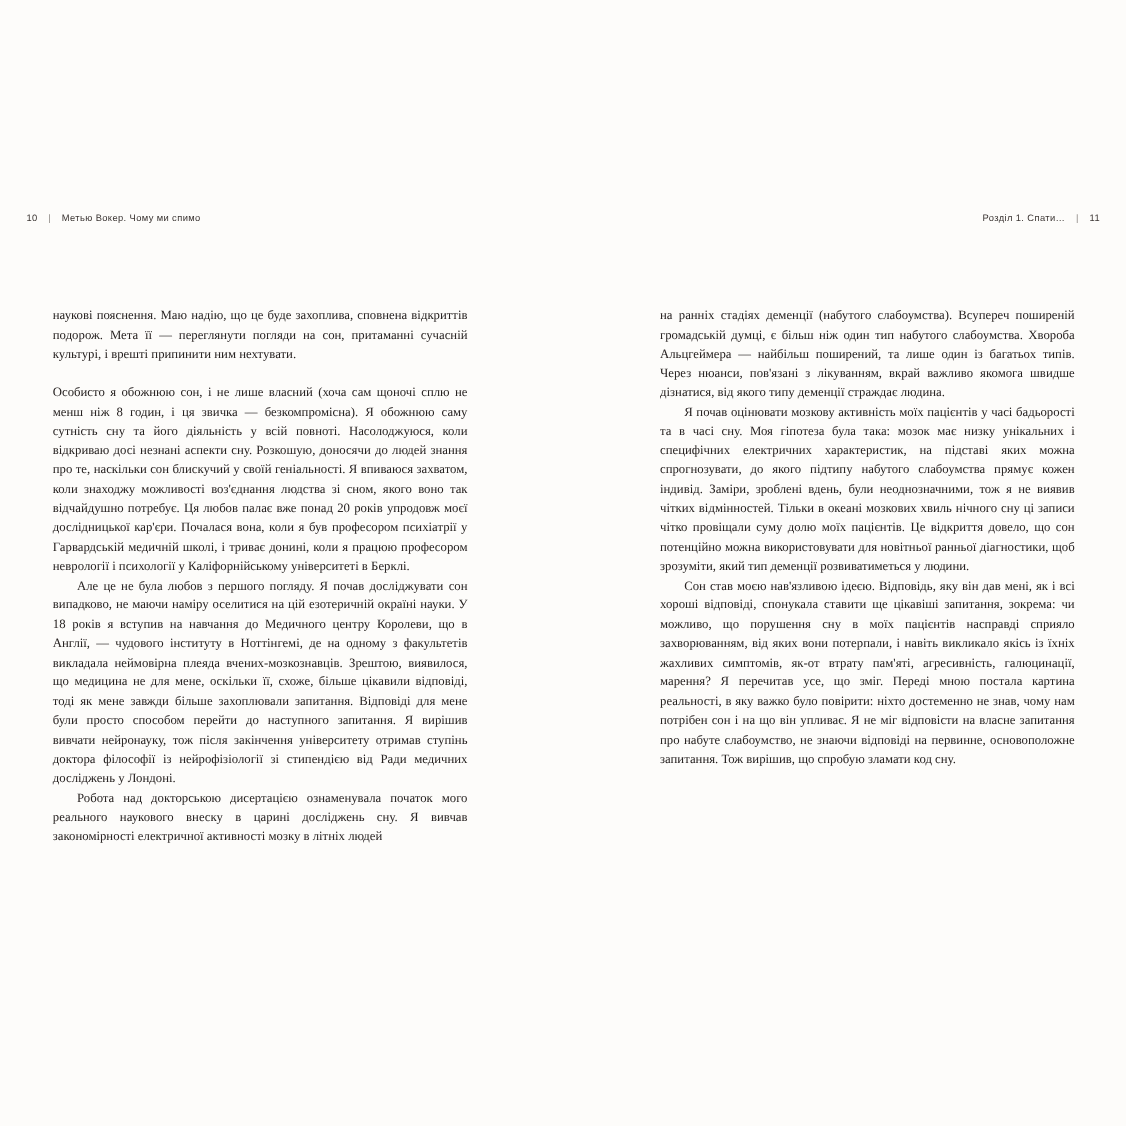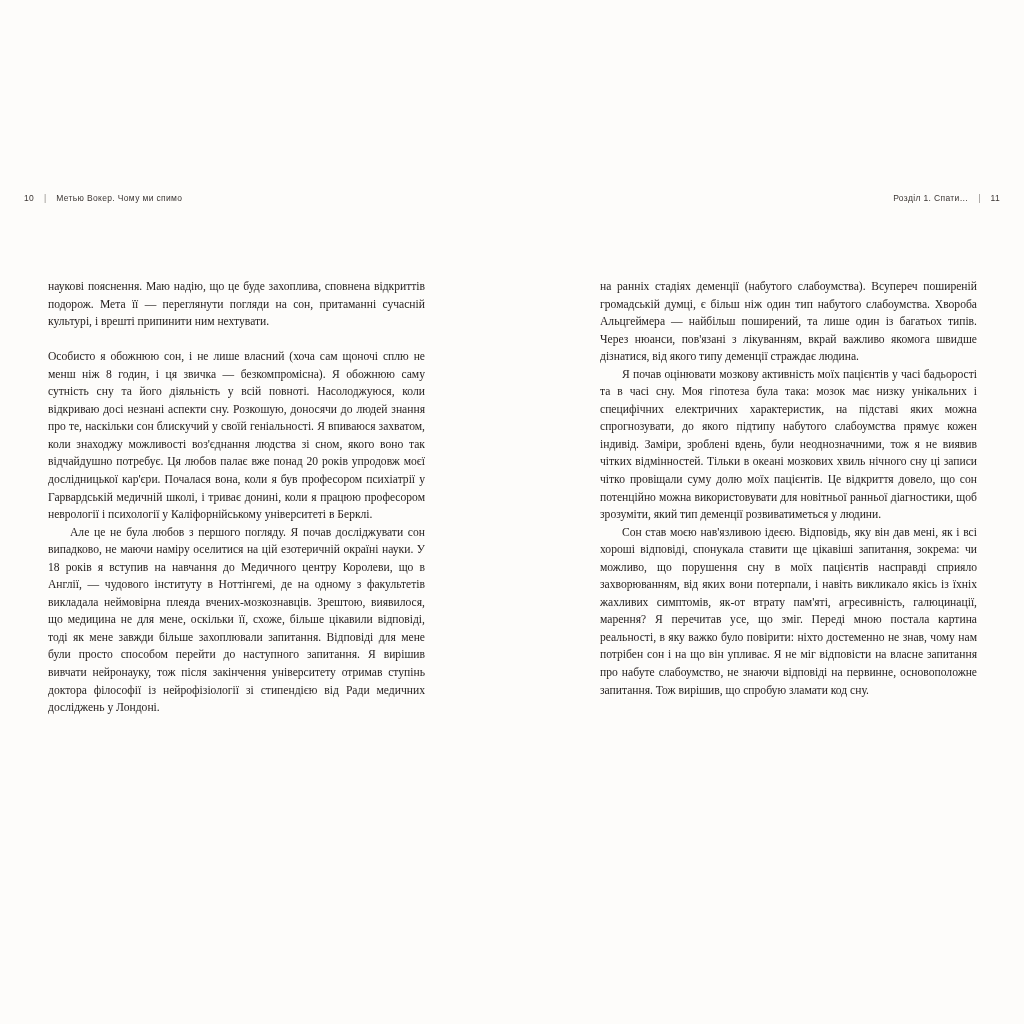--- a/index.html
+++ b/index.html
@@ -103,20 +103,21 @@
     <div class="runhead runhead-right">
       <span>Розділ 1.  Спати…</span>
       <span class="sep">|</span>
       <span class="folio">11</span>
     </div>
 
     <div class="col col-left">
       <p class="cont">наукові пояснення. Маю надію, що це буде захоплива, сповнена відкриттів подорож. Мета її — переглянути погляди на сон, притаманні сучасній культурі, і врешті припинити ним нехтувати.</p>
       <p class="cont gap-before">Особисто я обожнюю сон, і не лише власний (хоча сам щоночі сплю не менш ніж 8 годин, і ця звичка — безкомпромісна). Я обожнюю саму сутність сну та його діяльність у всій повноті. Насолоджуюся, коли відкриваю досі незнані аспекти сну. Розкошую, доносячи до людей знання про те, наскільки сон блискучий у своїй геніальності. Я впиваюся захватом, коли знаходжу можливості воз'єднання людства зі сном, якого воно так відчайдушно потребує. Ця любов палає вже понад 20 років упродовж моєї дослідницької кар'єри. Почалася вона, коли я був професором психіатрії у Гарвардській медичній школі, і триває донині, коли я працюю професором неврології і психології у Каліфорнійському університеті в Берклі.</p>
       <p class="indent">Але це не була любов з першого погляду. Я почав досліджувати сон випадково, не маючи наміру оселитися на цій езотеричній окраїні науки. У 18 років я вступив на навчання до Медичного центру Королеви, що в Англії, — чудового інституту в Ноттінгемі, де на одному з факультетів викладала неймовірна плеяда вчених-мозкознавців. Зрештою, виявилося, що медицина не для мене, оскільки її, схоже, більше цікавили відповіді, тоді як мене завжди більше захоплювали запитання. Відповіді для мене були просто способом перейти до наступного запитання. Я вирішив вивчати нейронауку, тож після закінчення університету отримав ступінь доктора філософії із нейрофізіології зі стипендією від Ради медичних досліджень у Лондоні.</p>
+      <p class="indent">Робота над докторською дисертацією ознаменувала початок мого реального наукового внеску в царині досліджень сну. Я вивчав закономірності електричної активності мозку в літніх людей</p>
     </div>
 
     <div class="col col-right">
       <p class="cont">на ранніх стадіях деменції (набутого слабоумства). Всупереч поширеній громадській думці, є більш ніж один тип набутого слабоумства. Хвороба Альцгеймера — найбільш поширений, та лише один із багатьох типів. Через нюанси, пов'язані з лікуванням, вкрай важливо якомога швидше дізнатися, від якого типу деменції страждає людина.</p>
       <p class="indent">Я почав оцінювати мозкову активність моїх пацієнтів у часі бадьорості та в часі сну. Моя гіпотеза була така: мозок має низку унікальних і специфічних електричних характеристик, на підставі яких можна спрогнозувати, до якого підтипу набутого слабоумства прямує кожен індивід. Заміри, зроблені вдень, були неоднозначними, тож я не виявив чітких відмінностей. Тільки в океані мозкових хвиль нічного сну ці записи чітко провіщали суму долю моїх пацієнтів. Це відкриття довело, що сон потенційно можна використовувати для новітньої ранньої діагностики, щоб зрозуміти, який тип деменції розвиватиметься у людини.</p>
       <p class="indent">Сон став моєю нав'язливою ідеєю. Відповідь, яку він дав мені, як і всі хороші відповіді, спонукала ставити ще цікавіші запитання, зокрема: чи можливо, що порушення сну в моїх пацієнтів насправді сприяло захворюванням, від яких вони потерпали, і навіть викликало якісь із їхніх жахливих симптомів, як-от втрату пам'яті, агресивність, галюцинації, марення? Я перечитав усе, що зміг. Переді мною постала картина реальності, в яку важко було повірити: ніхто достеменно не знав, чому нам потрібен сон і на що він упливає. Я не міг відповісти на власне запитання про набуте слабоумство, не знаючи відповіді на первинне, основоположне запитання. Тож вирішив, що спробую зламати код сну.</p>
     </div>
 
   </div>
 </div>

